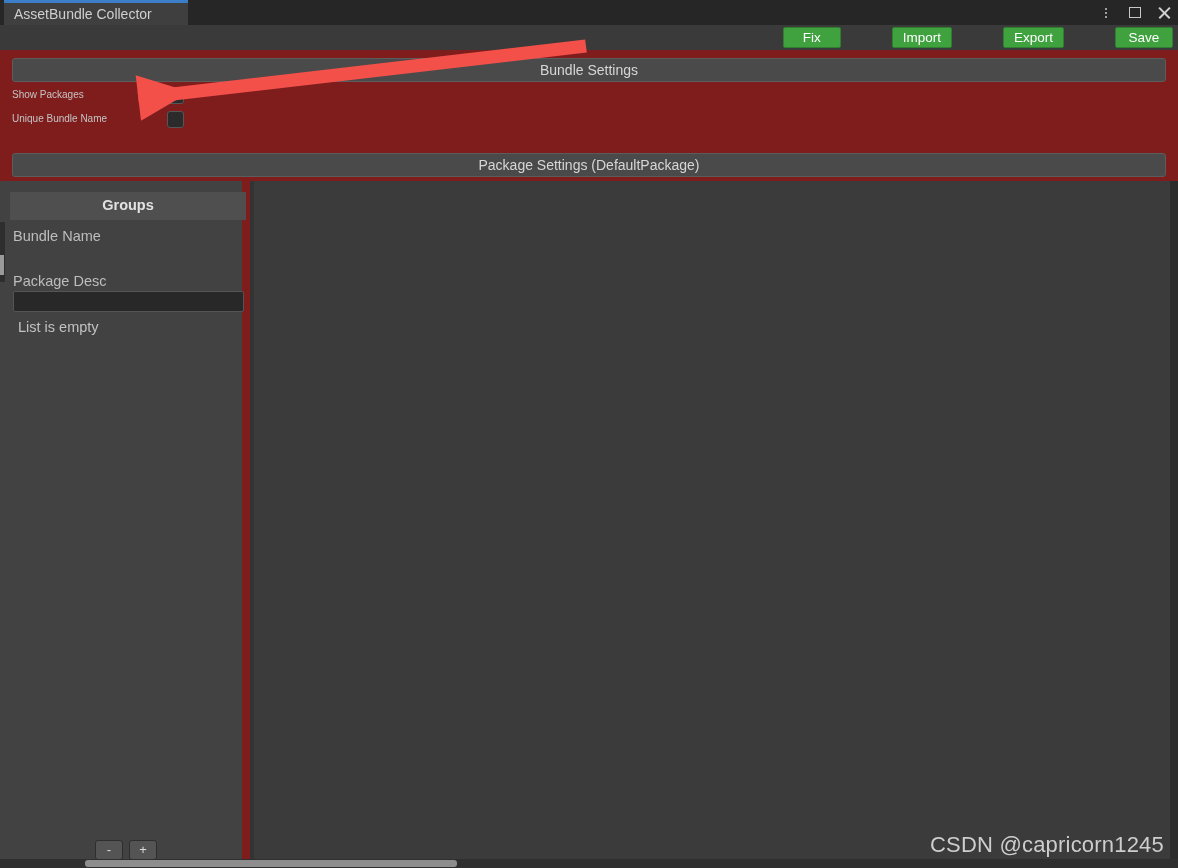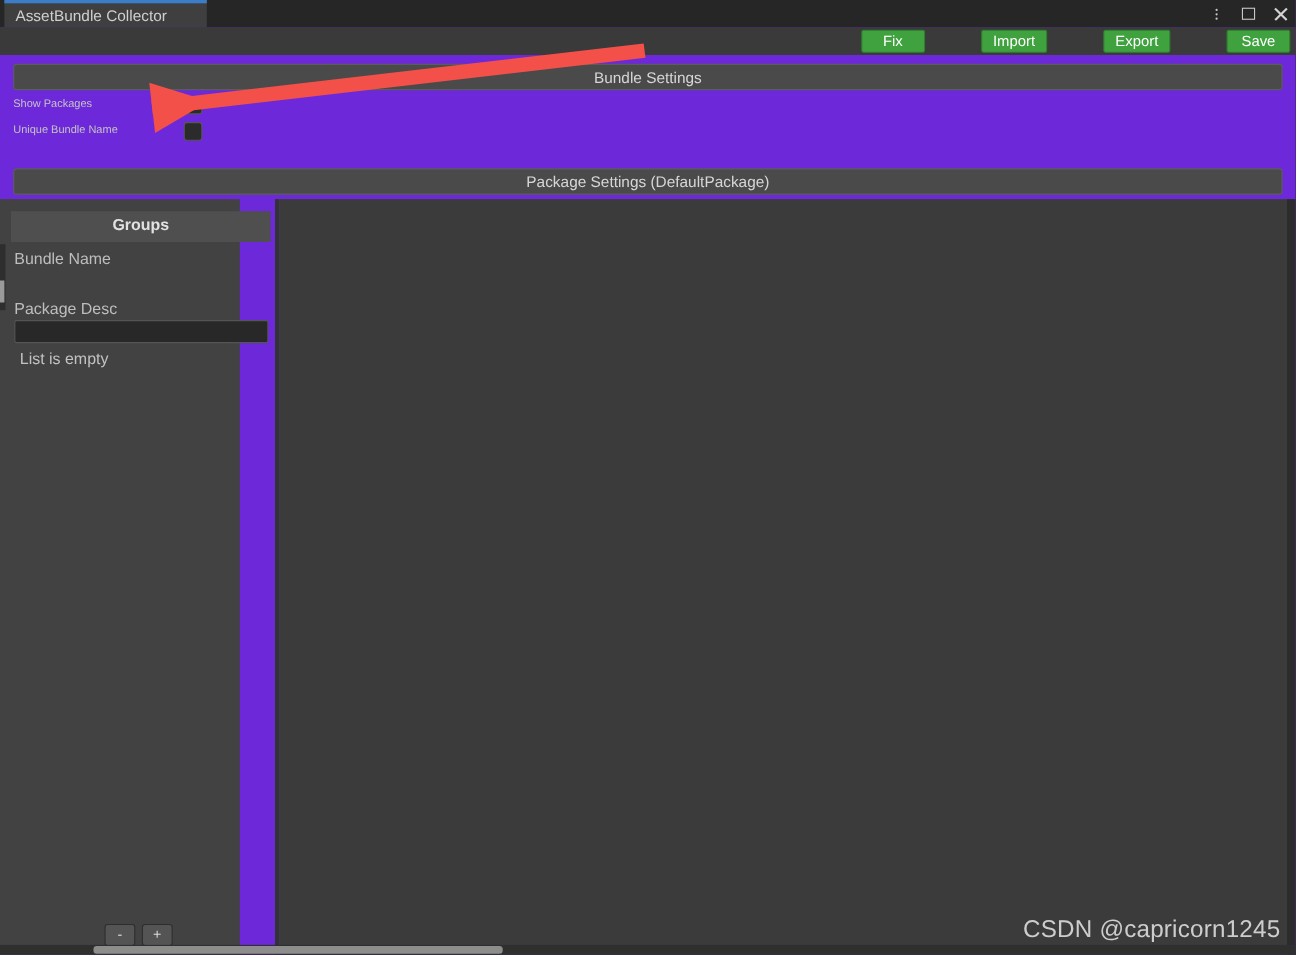--- a/index.html
+++ b/index.html
@@ -10,21 +10,21 @@
     overflow: hidden;
     background: #282828;
     font-family: "Liberation Sans", sans-serif;
     -webkit-font-smoothing: antialiased;
   }
 
   #app {
     position: relative;
     width: 1178px;
     height: 868px;
-    background: #6d28d9;
+    background: #7f1d1d;
   }
 
   
   .titlebar {
     position: absolute;
     left: 0; top: 0;
     width: 1178px; height: 25px;
     background: #262626;
   }
   .tab {
@@ -147,21 +147,21 @@
 
   
   .body {
     position: absolute;
     left: 0; top: 181px;
     width: 1178px; height: 687px;
   }
   .sidebar {
     position: absolute;
     left: 0; top: 0;
-    width: 218px; height: 687px;
+    width: 242px; height: 687px;
     background: #424242;
   }
   .vdivider {
     position: absolute;
     left: 250px; top: 0;
     width: 4px; height: 687px;
     background: #333333;
     cursor: col-resize;
   }
   .mainarea {

